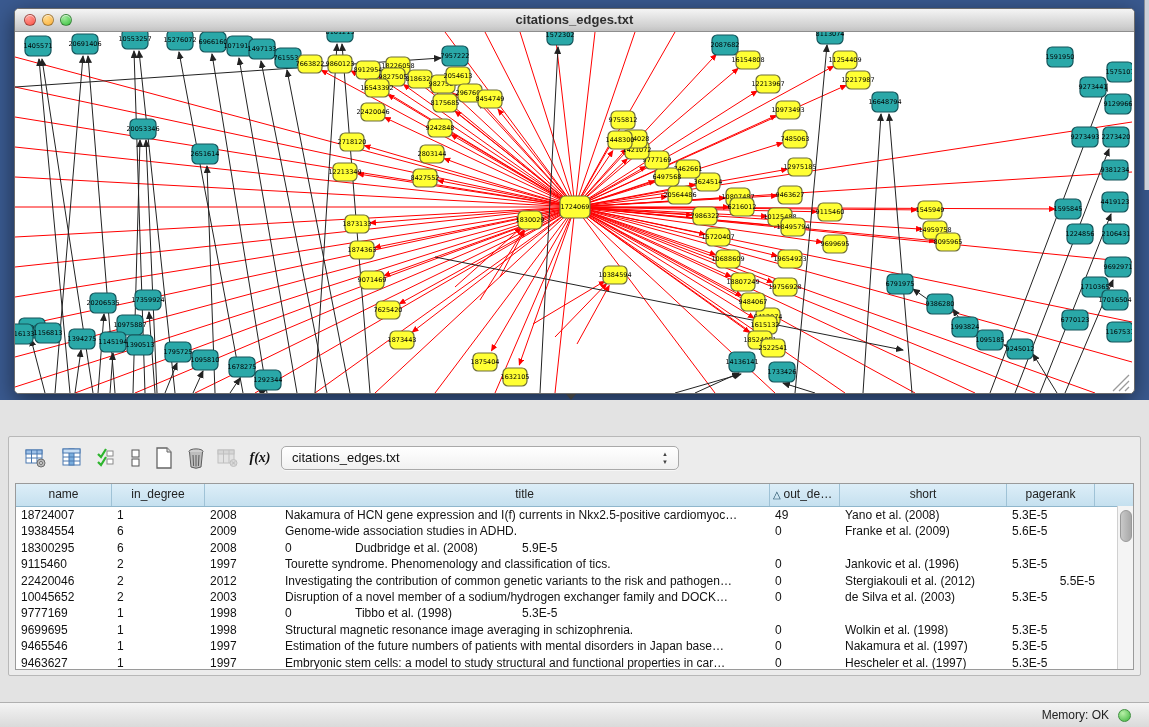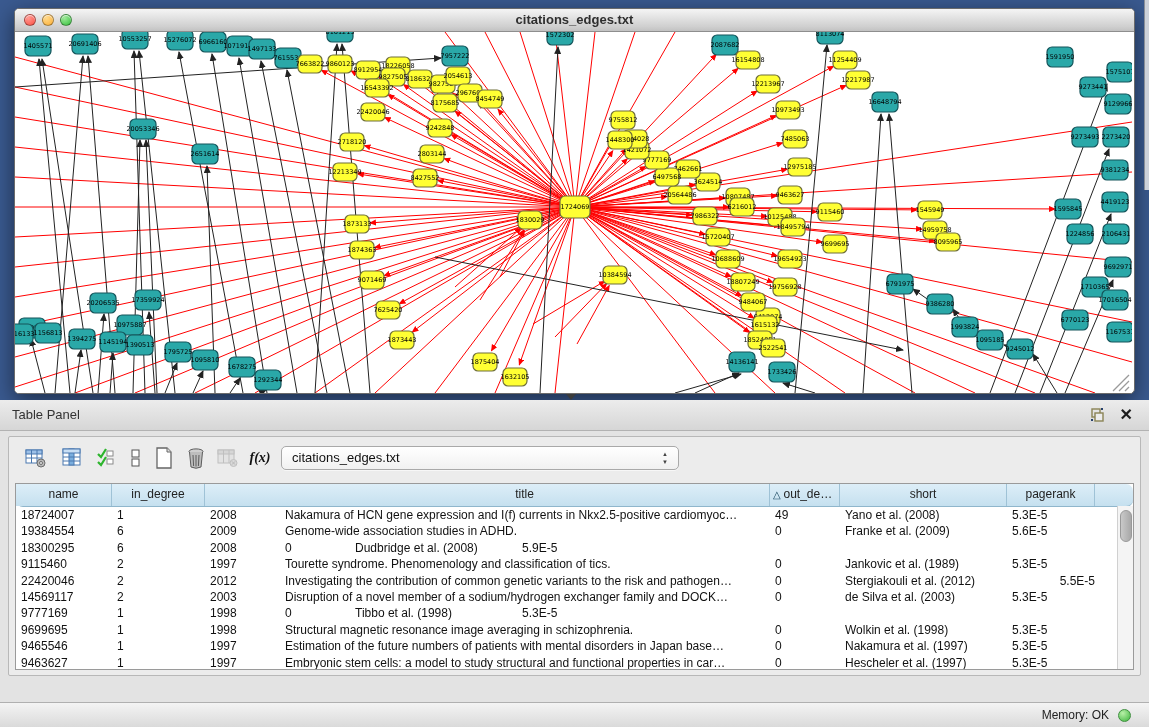--- a/index.html
+++ b/index.html
@@ -45,21 +45,21 @@
   #fx-label{font-size:14px;font-style:italic;font-family:"Liberation Serif",serif;font-weight:bold;color:#111;}
   #combo{position:absolute;left:272px;top:9px;width:398px;height:24px;box-sizing:border-box;
     border:1px solid #a9a9a9;border-radius:5px;background:linear-gradient(#ffffff,#f1f1f1);
     box-shadow:inset 0 1px 1px rgba(255,255,255,.9),0 1px 0 rgba(255,255,255,.6);}
   #combo-text{position:absolute;left:10px;top:0;line-height:22px;font-size:13px;color:#111;}
   #combo-arrows{position:absolute;right:10px;top:3px;font-size:6px;line-height:8px;color:#444;text-align:center;}
   
   #dtable{position:absolute;left:6px;right:6px;top:46px;bottom:5px;background:#fff;
     border:1px solid #9a9a9a;overflow:hidden;}
   #thead{display:flex;height:22px;background:linear-gradient(#ddeef8,#c5e0ef);
-    border-bottom:1px solid #8fb6cc;border-radius:7px;}
+    border-bottom:1px solid #8fb6cc;}
   .th{box-sizing:border-box;border-right:1px solid #9fc2d6;font-size:12px;color:#222;
     line-height:21px;text-align:center;white-space:nowrap;overflow:hidden;background:linear-gradient(#ddeef8,#c5e0ef);}
   .th.sorted{text-align:left;padding-left:3px;}
   .sort-tri{font-size:10px;color:#16455e;}
   .tr{display:flex;height:16.4px;}
   .td{box-sizing:border-box;font-size:12px;color:#111;line-height:16px;
     padding-left:5px;white-space:nowrap;overflow:hidden;}
   
   #vscroll{position:absolute;right:0;top:22px;bottom:0;width:15px;background:#f4f4f4;border-left:1px solid #d0d0d0;}
   #vthumb{position:absolute;left:2px;top:4px;width:10px;height:30px;border-radius:6px;
@@ -495,30 +495,20 @@
         <line x1="1110" y1="359" x2="1114" y2="355"></line>
       </g>
     </svg>
   </div>
 </div>
 
 <div id="right-sliver"></div>
 <div id="splitter-grip"></div>
 
 <div id="table-panel">
-  <div id="panel-header">
-    <div id="panel-title">Table Panel</div>
-    <svg id="panel-float" viewBox="0 0 16 16">
-      <rect x="3" y="2" width="8" height="8" fill="none" stroke="#8a8355" stroke-width="1.4"></rect>
-      <rect x="6" y="6" width="8" height="8" fill="#ececec" stroke="#8a8355" stroke-width="1.4"></rect>
-      <rect x="2" y="12" width="2" height="2" fill="#27406b"></rect>
-      <rect x="12" y="1" width="2" height="2" fill="#27406b"></rect>
-    </svg>
-    <div id="panel-close">✕</div>
-  </div>
 
   <div id="panel-body">
     <div id="toolbar">
       <div class="tool" style="left:14px">
         <svg width="22" height="20" viewBox="0 0 22 20">
           <rect x="1" y="2" width="16" height="13" fill="#fff" stroke="#4a78b0"></rect>
           <rect x="1" y="2" width="16" height="4" fill="#9cc0e8" stroke="#4a78b0"></rect>
           <line x1="6.5" y1="2" x2="6.5" y2="15" stroke="#4a78b0"></line>
           <line x1="12" y1="2" x2="12" y2="15" stroke="#4a78b0"></line>
           <line x1="1" y1="10" x2="17" y2="10" stroke="#4a78b0"></line>
@@ -619,34 +609,34 @@
             <div class="td" style="width: 70px;">0</div>
             <div class="td" style="width: 167px;">Dudbridge et al. (2008)</div>
             <div class="td" style="width: 88px;">5.9E-5</div>
           </div>
           <div class="tr">
             <div class="td" style="width: 96px;">9115460</div>
             <div class="td" style="width: 93px;">2</div>
             <div class="td" style="width: 75px;">1997</div>
             <div class="td" style="width: 490px;">Tourette syndrome. Phenomenology and classification of tics.</div>
             <div class="td" style="width: 70px;">0</div>
-            <div class="td" style="width: 167px;">Jankovic et al. (1989)</div>
+            <div class="td" style="width: 167px;">Jankovic et al. (1996)</div>
             <div class="td" style="width: 88px;">5.3E-5</div>
           </div>
           <div class="tr">
             <div class="td" style="width: 96px;">22420046</div>
             <div class="td" style="width: 93px;">2</div>
             <div class="td" style="width: 75px;">2012</div>
             <div class="td" style="width: 490px;">Investigating the contribution of common genetic variants to the risk and pathogen…</div>
             <div class="td" style="width: 70px;">0</div>
             <div class="td" style="width: 167px;">Stergiakouli et al. (2012)</div>
             <div class="td" style="width: 88px; text-align: right;">5.5E-5</div>
           </div>
           <div class="tr">
-            <div class="td" style="width: 96px;">14569117</div>
+            <div class="td" style="width: 96px;">10045652</div>
             <div class="td" style="width: 93px;">2</div>
             <div class="td" style="width: 75px;">2003</div>
             <div class="td" style="width: 490px;">Disruption of a novel member of a sodium/hydrogen exchanger family and DOCK…</div>
             <div class="td" style="width: 70px;">0</div>
             <div class="td" style="width: 167px;">de Silva et al. (2003)</div>
             <div class="td" style="width: 88px;">5.3E-5</div>
           </div>
           <div class="tr">
             <div class="td" style="width: 96px;">9777169</div>
             <div class="td" style="width: 93px;">1</div>

